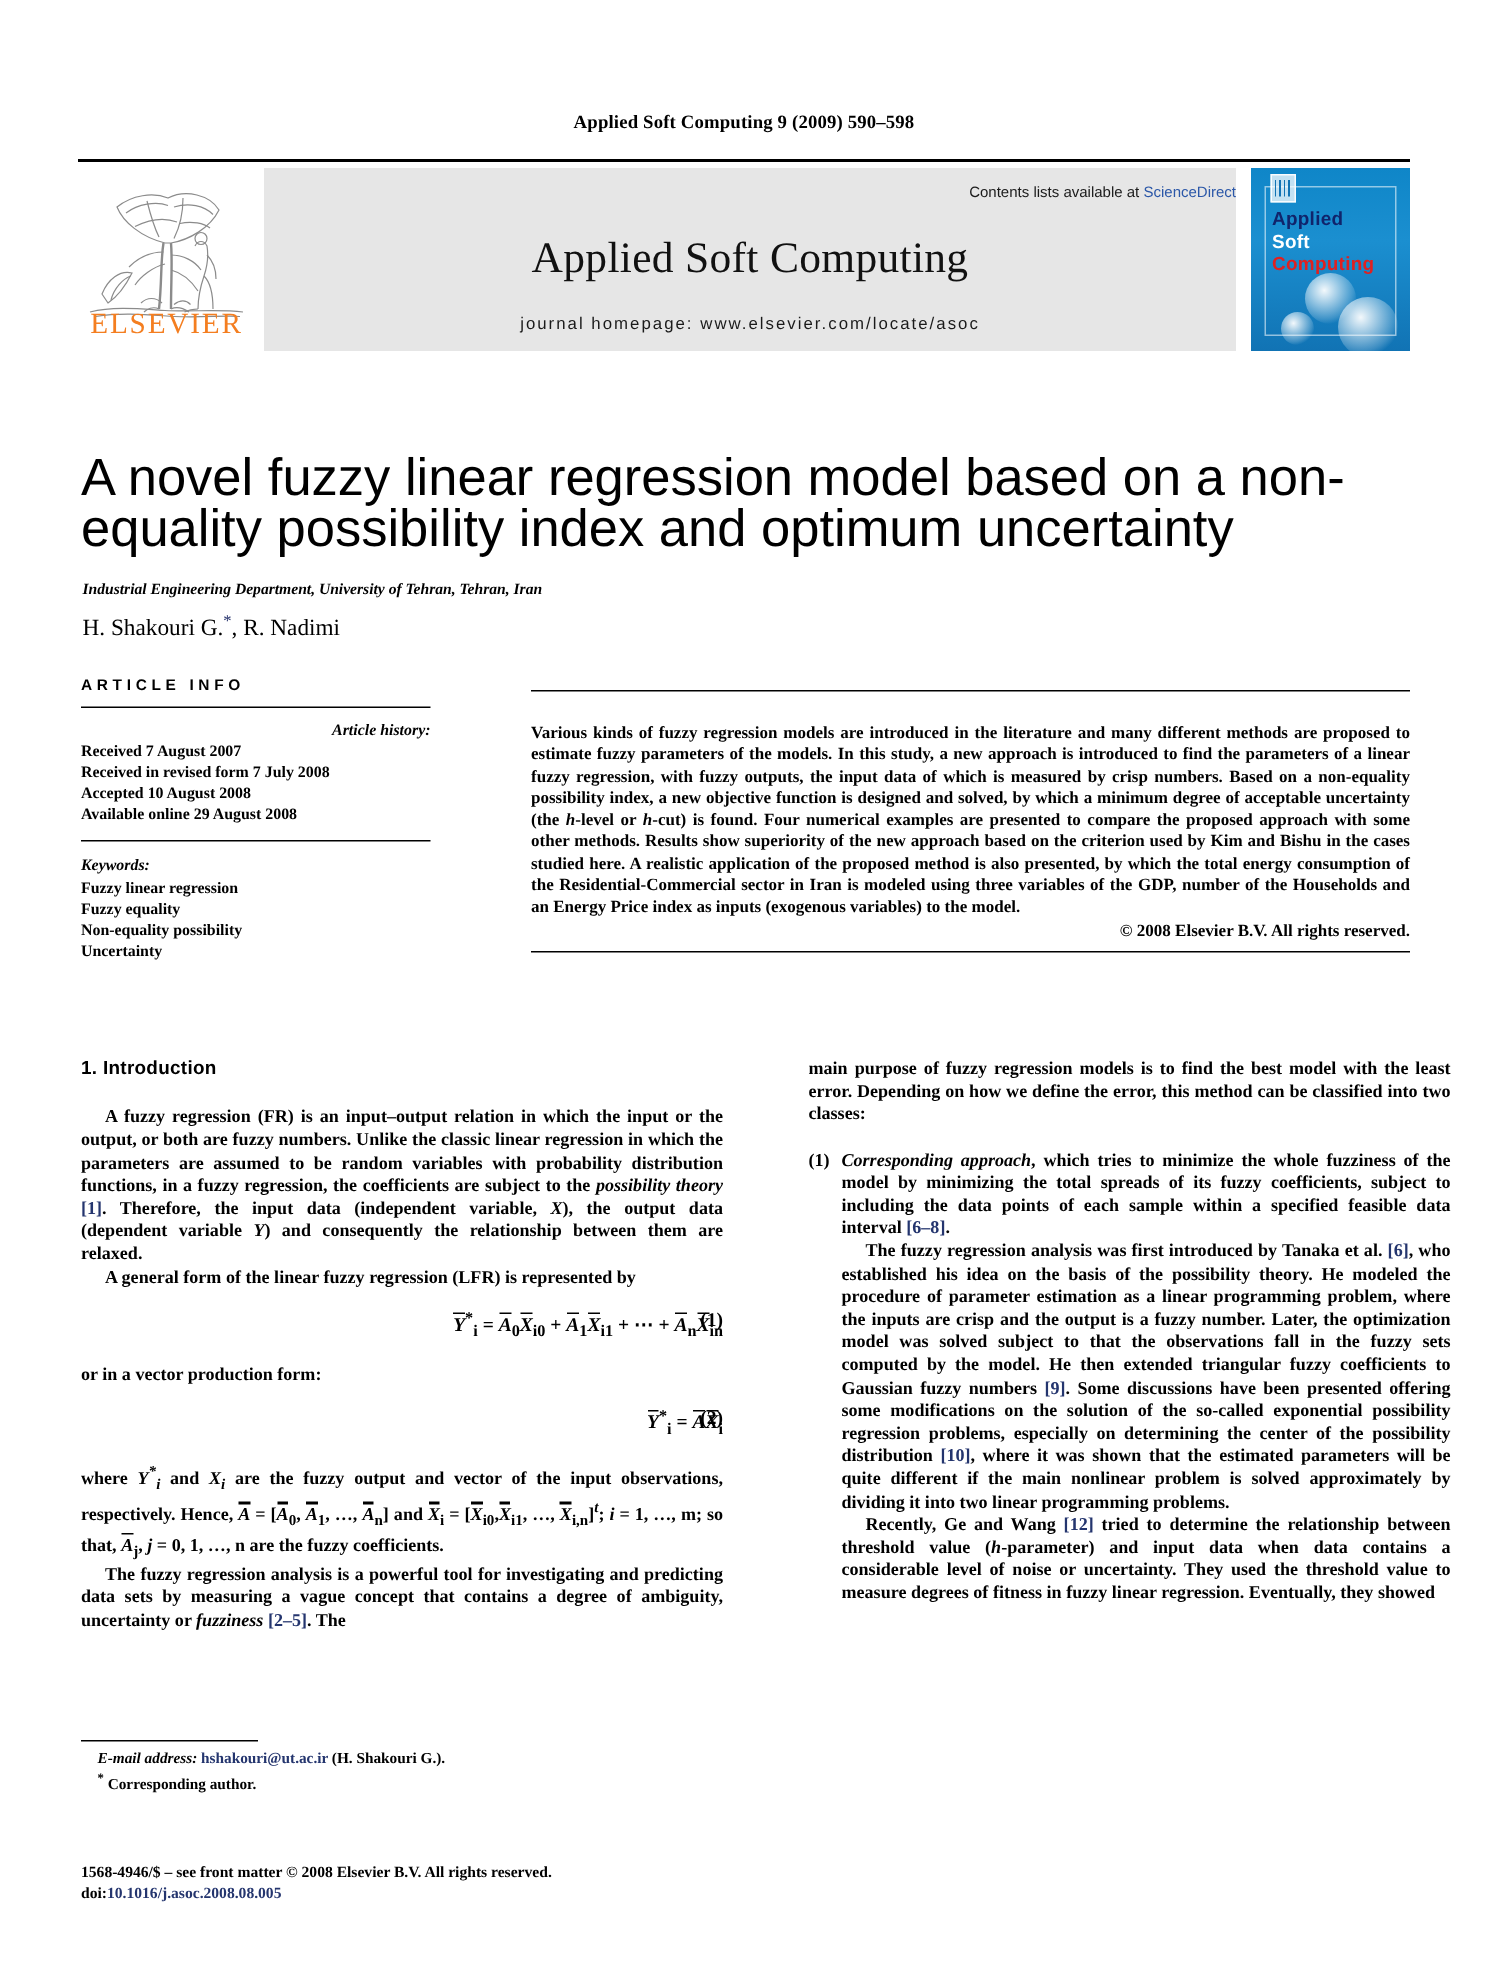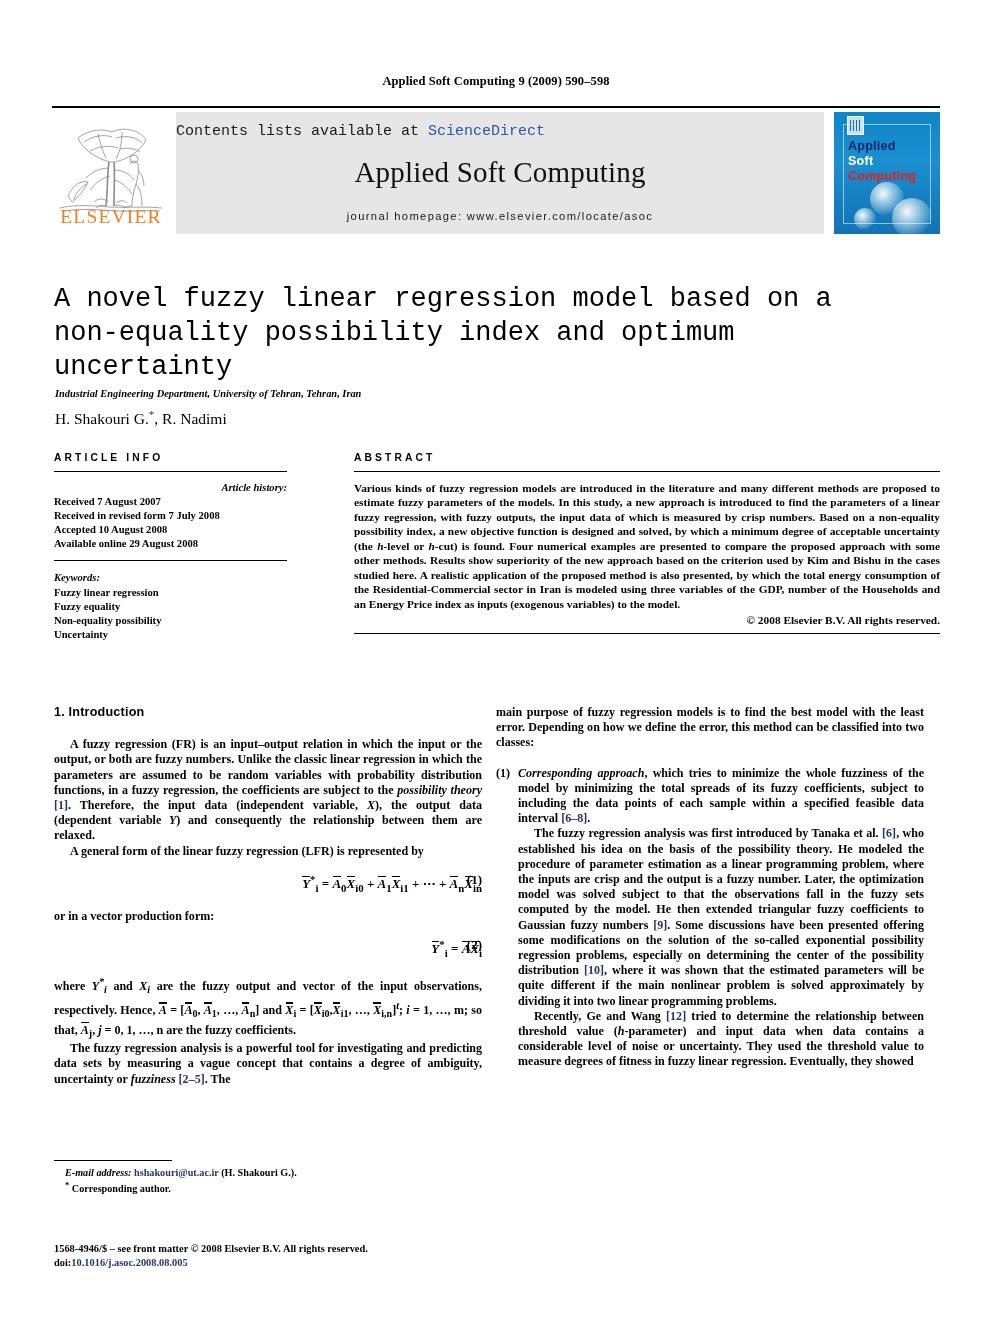--- a/index.html
+++ b/index.html
@@ -74,23 +74,23 @@
   }
   .center-cell {
     flex: 1 1 auto;
     background: #e6e6e6;
     position: relative;
   }
   .contents-line {
     position: absolute;
     top: 11px;
     left: 0; right: 0;
-    text-align: left;
-    font-family: Liberation Mono, monospace;
-    font-size: 15px;
+    text-align: right;
+    font-family: Liberation Sans, sans-serif;
+    font-size: 10px;
     color: #1a1a1a;
   }
   .contents-line .sd {
     color: #2b57a8;
   }
   .journal-title {
     position: absolute;
     top: 44px;
     left: 0; right: 0;
     text-align: center;
@@ -160,25 +160,25 @@
     background: radial-gradient(circle at 38% 34%, rgba(255,255,255,0.95), rgba(255,255,255,0.18) 62%, rgba(255,255,255,0) 74%);
   }
   .blob1 { width: 34px; height: 34px; left: 36px; top: 70px; }
   .blob2 { width: 40px; height: 40px; left: 58px; top: 86px; }
   .blob3 { width: 22px; height: 22px; left: 20px; top: 96px; }
 
   
   .title {
     position: absolute;
     left: 54px;
-    top: 282px;
+    top: 302px;
     width: 856px;
-    font-size: 27px;
+    font-size: 35px;
     line-height: 34px;
-    font-family: Liberation Mono, monospace;
+    font-family: Liberation Sans, sans-serif;
     color: #000;
   }
   .authors {
     position: absolute;
     left: 55px;
     top: 364px;
     width: 856px;
     font-size: 15.5px;
     font-family: "Liberation Serif", serif;
     margin-top: 44px;
@@ -233,21 +233,21 @@
   }
   .hist .lbl { font-style: italic; text-align: right; }
   .kw {
     margin-top: 10px;
     font-size: 10.6px;
     line-height: 14.1px;
     font-weight: bold;
   }
   .kw .lbl { font-style: italic; }
   .abstract-body {
-    margin-top: 9px;
+    margin-top: 21px;
     font-size: 11.35px;
     line-height: 14.45px;
     text-align: justify;
     font-weight: bold;
     font-family: "Liberation Serif", serif;
   }
   .abstract-body i { font-style: italic; }
   .copyline {
     margin-top: 3px;
     font-size: 11.35px;
@@ -264,21 +264,21 @@
     position: absolute;
     width: 428px;
     top: 705px;
     font-size: 12.05px;
     line-height: 15.2px;
     text-align: justify;
     font-family: "Liberation Serif", serif;
     font-weight: bold;
   }
   .col-left  { left: 54px; }
-  .col-right { left: 496px; }
+  .col-right { left: 539px; }
   .h2 {
     font-family: "Liberation Sans", sans-serif;
     font-size: 12.6px;
     font-weight: bold;
     margin: 0 0 17px 0;
     letter-spacing: 0.2px;
   }
   .col p {
     margin: 0;
     text-indent: 16px;
@@ -449,21 +449,20 @@
     <div class="kw">
       <div class="lbl">Keywords:</div>
       <div>Fuzzy linear regression</div>
       <div>Fuzzy equality</div>
       <div>Non-equality possibility</div>
       <div>Uncertainty</div>
     </div>
   </div>
 
   <div class="abs-col">
-    <div class="sec-head">ABSTRACT</div>
     <div class="rule"></div>
     <div class="abstract-body"><span>Various kinds of fuzzy regression models are introduced in the literature and many different methods are proposed to estimate fuzzy parameters of the models. In this study, a new approach is introduced to find the parameters of a linear fuzzy regression, with fuzzy outputs, the input data of which is measured by crisp numbers. Based on a non-equality possibility index, a new objective function is designed and solved, by which a minimum degree of acceptable uncertainty (the </span><i>h</i><span>-level or </span><i>h</i><span>-cut) is found. Four numerical examples are presented to compare the proposed approach with some other methods. Results show superiority of the new approach based on the criterion used by Kim and Bishu in the cases studied here. A realistic application of the proposed method is also presented, by which the total energy consumption of the Residential-Commercial sector in Iran is modeled using three variables of the GDP, number of the Households and an Energy Price index as inputs (exogenous variables) to the model.</span></div>
     <div class="copyline">© 2008 Elsevier B.V. All rights reserved.</div>
     <div class="abs-rule-bottom"></div>
   </div>
 
   <div class="col col-left">
     <div class="h2">1. Introduction</div>
 
     <p><span>A fuzzy regression (FR) is an input–output relation in which the input or the output, or both are fuzzy numbers. Unlike the classic linear regression in which the parameters are assumed to be random variables with probability distribution functions, in a fuzzy regression, the coefficients are subject to the </span><i>possibility theory</i><span> </span><span class="ref">[1]</span><span>. Therefore, the input data (independent variable, </span><i>X</i><span>), the output data (dependent variable </span><i>Y</i><span>) and consequently the relationship between them are relaxed.</span></p>

